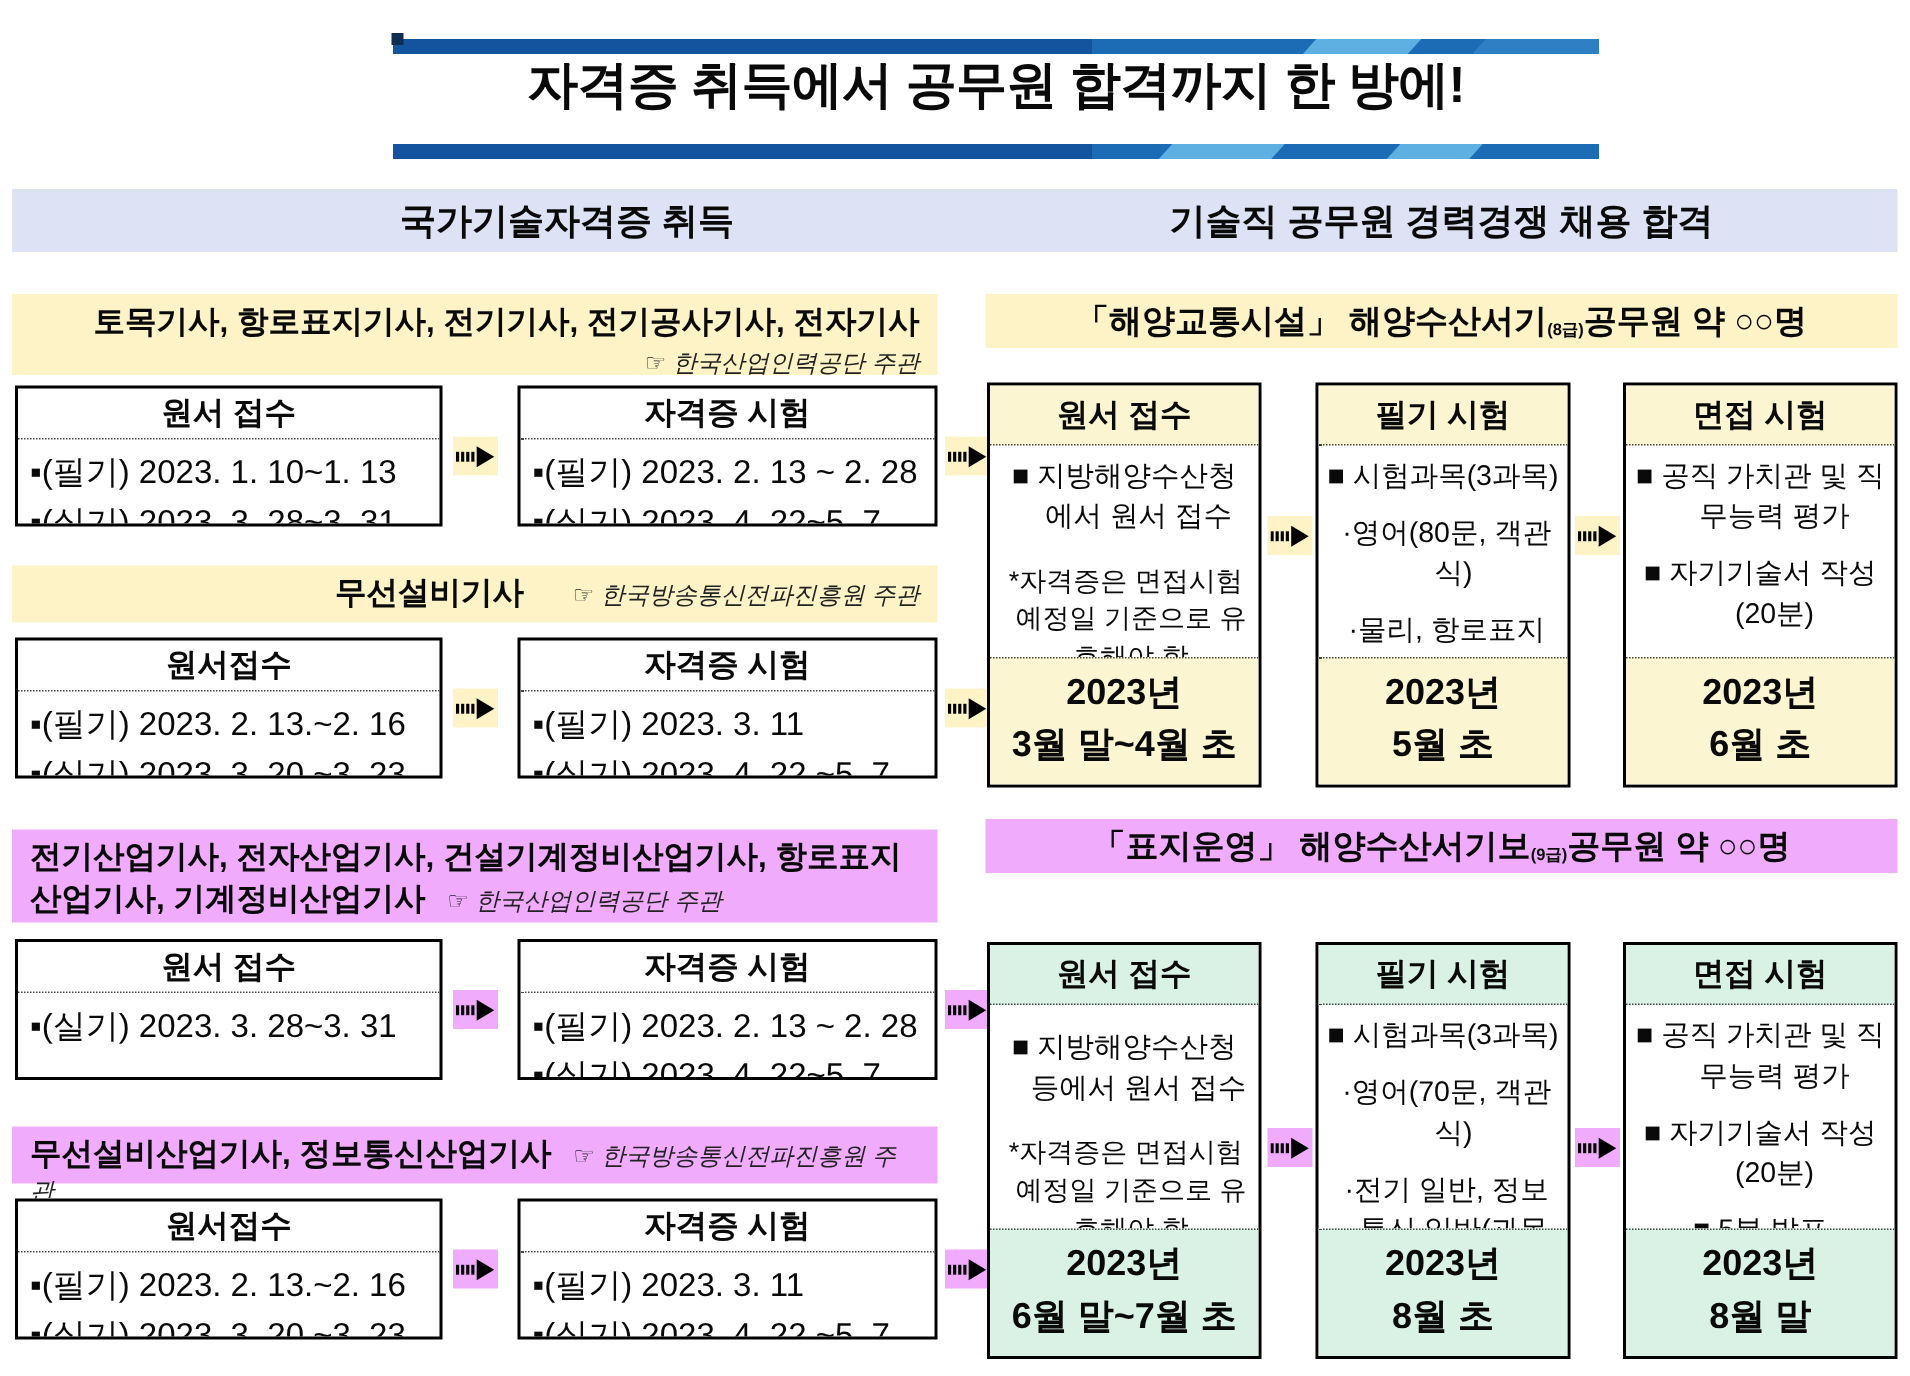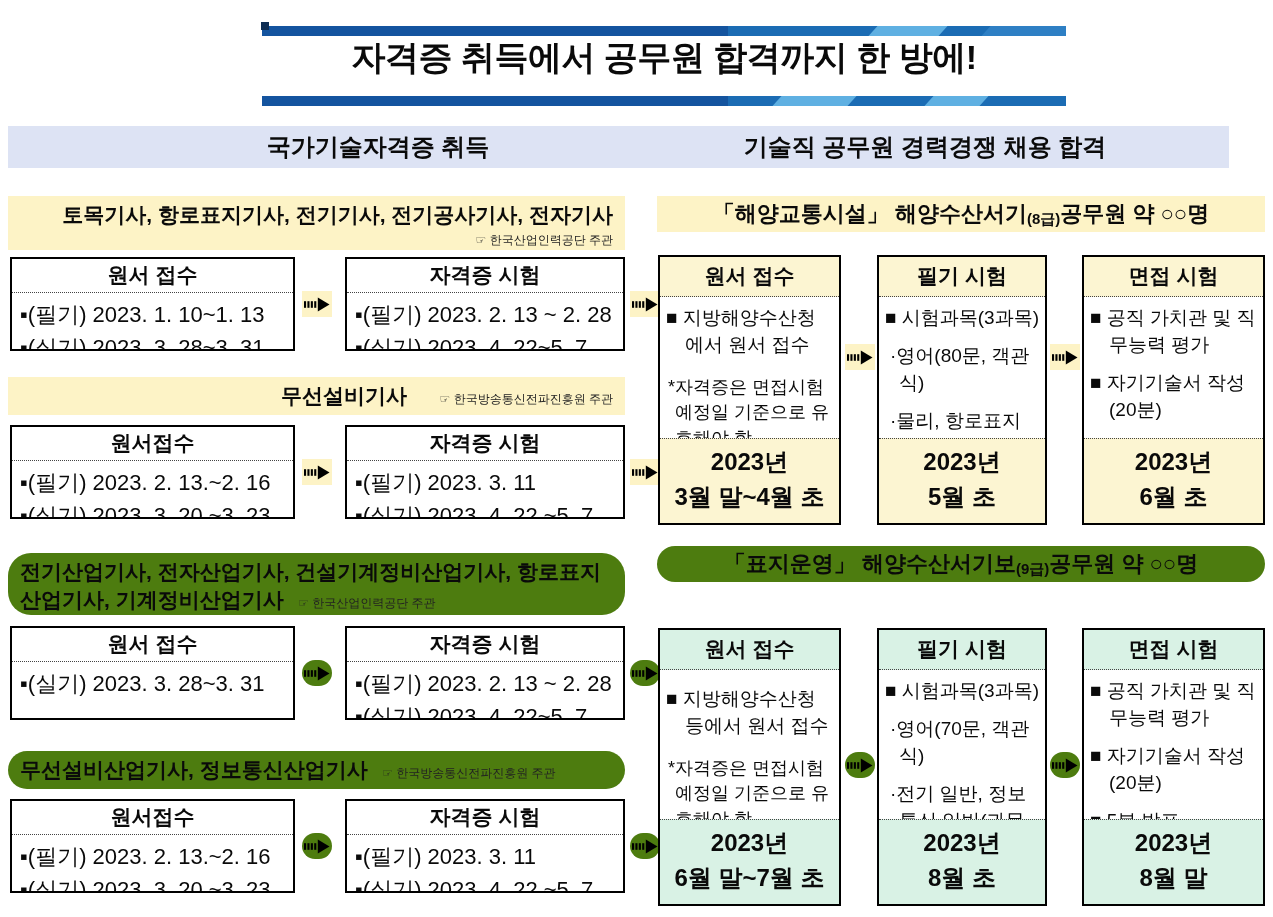--- a/index.html
+++ b/index.html
@@ -14,47 +14,47 @@
   .sl-mid{background:#2e7fc4;}
   .notch{position:absolute;left:-1px;top:-4px;width:8px;height:8px;background:#0d2d53;}
   .title-text{margin:3px 0 20px;text-align:center;font-size:34px;font-weight:800;letter-spacing:-0.5px;line-height:1.1;}
 
   
   .colheader{position:absolute;top:126px;height:42px;background:#dde3f4;display:flex;align-items:center;justify-content:center;font-size:24px;font-weight:bold;}
 
   
   .lsec{position:absolute;left:8px;width:617px;box-sizing:border-box;padding:5px 12px;}
   .theme-y{background:#fdf3c6;text-align:right;}
-  .theme-g{background:#4d7c0f;border-radius:23px;}
+  .theme-g{background:#f0abfc;}
   .lsec-title{font-weight:bold;font-size:21px;line-height:1.35;}
-  .lsec-org{font-size:12px;color:#222;}
+  .lsec-org{font-size:16px;color:#222;font-style:italic;}
   .org-block{display:block;margin-top:3px;padding-left:18px;}
   .org-inline{margin-left:28px;}
 
   
   .lbox{position:absolute;border:2px solid #000;background:#fff;box-sizing:border-box;height:94px;overflow:hidden;}
   .lbox-h{font-size:21px;font-weight:bold;text-align:center;padding:2px 0 3px;border-bottom:1px dotted #444;white-space:nowrap;overflow:hidden;}
   .lbox-b{padding:5px 8px 0;font-size:22px;line-height:1.5;}
   .lbox-b div{white-space:nowrap;overflow:hidden;}
 
   
   .flow{position:absolute;width:30px;height:26px;display:flex;align-items:center;justify-content:center;}
   .arrow-svg{display:block;}
 
   
   .rsec-title{position:absolute;left:657px;width:608px;height:36px;display:flex;align-items:center;justify-content:center;font-size:22px;font-weight:bold;white-space:nowrap;overflow:hidden;}
-  .grade-small{font-size:15px;font-weight:bold;margin-top:10px;}
+  .grade-small{font-size:11px;font-weight:bold;margin-top:10px;}
 
   
   .rbox{position:absolute;border:2px solid #000;background:#fff;box-sizing:border-box;display:flex;flex-direction:column;overflow:hidden;}
   .rbox-h{font-size:21px;font-weight:bold;text-align:center;padding:5px 0 6px;border-bottom:1px dotted #444;white-space:nowrap;overflow:hidden;}
   .tint-y{background:#fcf5d2;}
   .tint-g{background:#d9f2e5;}
   .rbox-b{flex:1;padding:8px 6px 0;font-size:19px;line-height:1.42;overflow:hidden;}
-  .rbox-b p{margin:0 0 11px;}
+  .rbox-b p{margin:0 0 11px;text-align:center;}
   .p-sq{padding-left:19px;text-indent:-19px;}
   .p-dot{padding-left:14px;text-indent:-9px;}
   .p-note{padding-left:9px;text-indent:-7px;margin-top:16px !important;font-size:18px;}
   .rbox-f{border-top:1px dotted #444;text-align:center;font-weight:bold;font-size:24px;padding:6px 2px 8px;line-height:1.45;min-height:52px;box-sizing:content-box;}
 </style>
 </head>
 <body>
 
 <div class="page">
 
@@ -65,21 +65,21 @@
     </div>
     <div class="notch"></div>
     <div class="title-text">자격증 취득에서 공무원 합격까지 한 방에!</div>
     <div class="bar">
       <span class="slash sl-light" style="left:64%;width:75px;"></span>
       <span class="slash sl-light" style="left:83%;width:55px;"></span>
     </div>
   </div>
 
   <div class="colheader" style="left:8px;width:740px;">국가기술자격증 취득</div>
-  <div class="colheader" style="left:621px;width:608px;">기술직 공무원 경력경쟁 채용 합격</div>
+  <div class="colheader" style="left:657px;width:608px;">기술직 공무원 경력경쟁 채용 합격</div>
 
   <div class="lsec theme-y" style="top:196px;height:54px;">
     <span class="lsec-title">토목기사, 항로표지기사, 전기기사, 전기공사기사, 전자기사</span>
     <span class="lsec-org org-block">☞ 한국산업인력공단 주관</span>
   </div>
   <div class="lbox" style="left:10px;top:257px;width:285px;">
     <div class="lbox-h">원서 접수</div>
     <div class="lbox-b">
       <div>▪(필기) 2023. 1. 10~1. 13</div>
       <div>▪(실기) 2023. 3. 28~3. 31</div>

